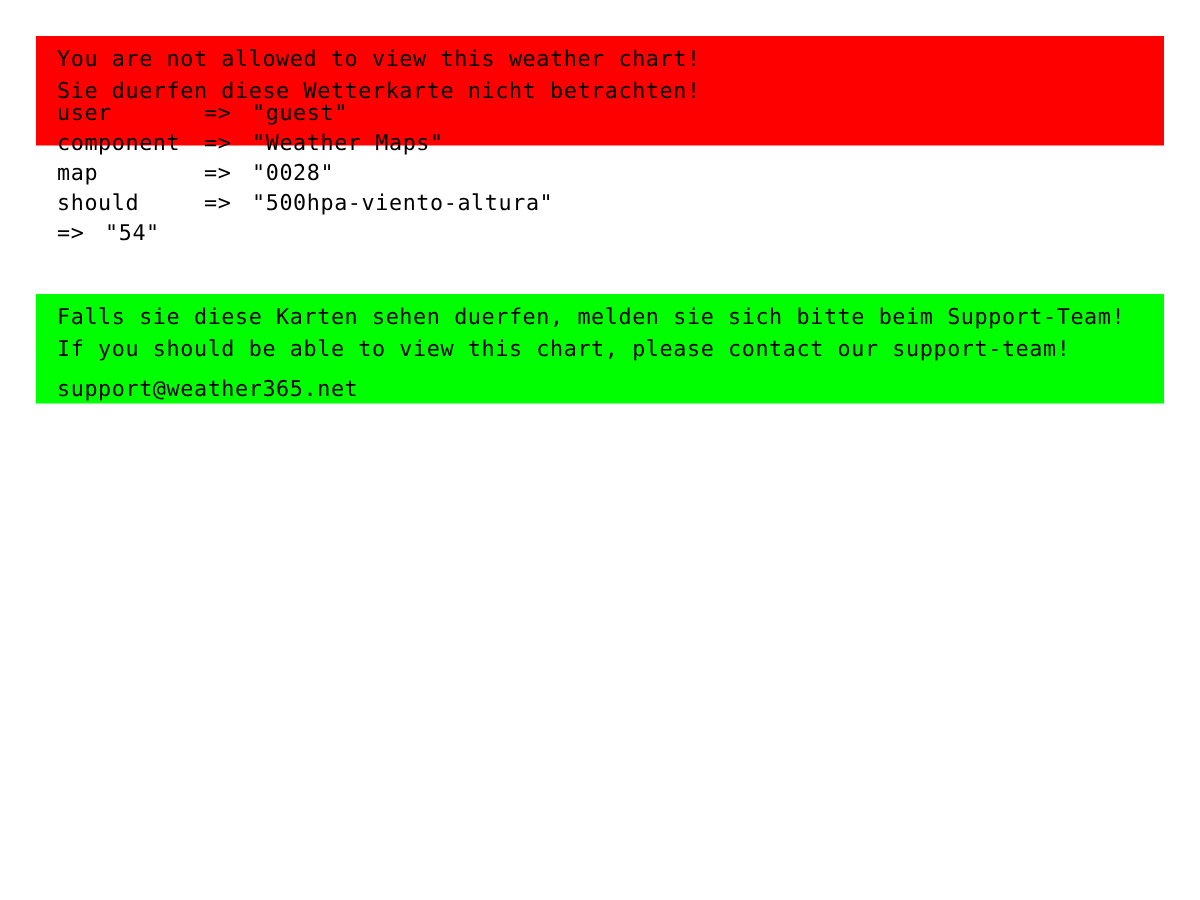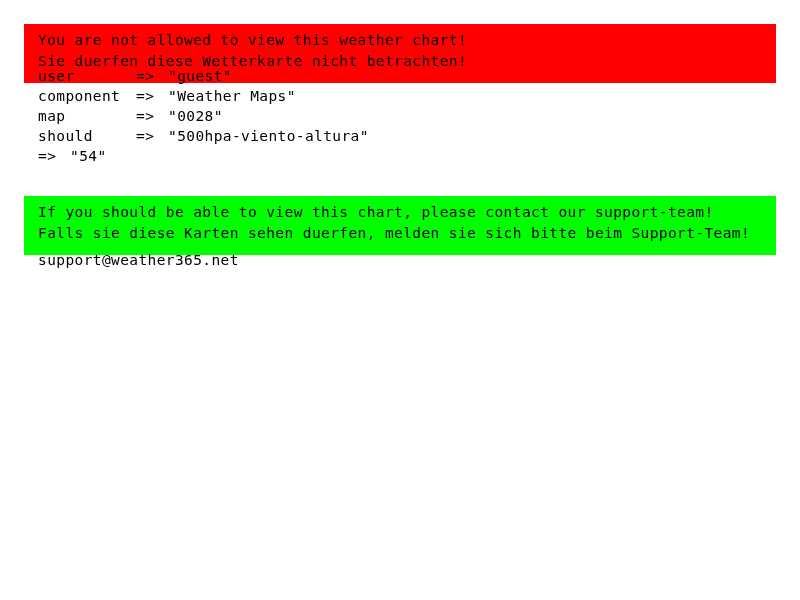--- a/index.html
+++ b/index.html
@@ -17,21 +17,21 @@
   .page {
     position: relative;
     width: 800px;
     height: 600px;
   }
   .banner {
     position: absolute;
     left: 24px;
     width: 752px;
     box-sizing: border-box;
-    padding: 6px 14px 11px 14px;
+    padding: 6px 14px 25px 14px;
   }
   .banner-error {
     top: 24px;
     background: #ff0000;
   }
   .banner-info {
     top: 196px;
     background: #00ff00;
   }
   .banner-line {
@@ -110,21 +110,21 @@
       <span class="param-arrow">=&gt;</span>
       <span class="param-val">"500hpa-viento-altura"</span>
     </div>
     <div class="param-row">
       <span class="param-arrow">=&gt;</span>
       <span class="param-val">"54"</span>
     </div>
   </div>
 
   <div class="banner banner-info">
+    <div class="banner-line">Falls sie diese Karten sehen duerfen, melden sie sich bitte beim Support-Team!</div>
     <div class="banner-line">If you should be able to view this chart, please contact our support-team!</div>
-    <div class="banner-line">Falls sie diese Karten sehen duerfen, melden sie sich bitte beim Support-Team!</div>
   </div>
 
   <div class="footer">
     <span>support@weather365.net</span>
   </div>
 
 </div>
 
 </body></html>

